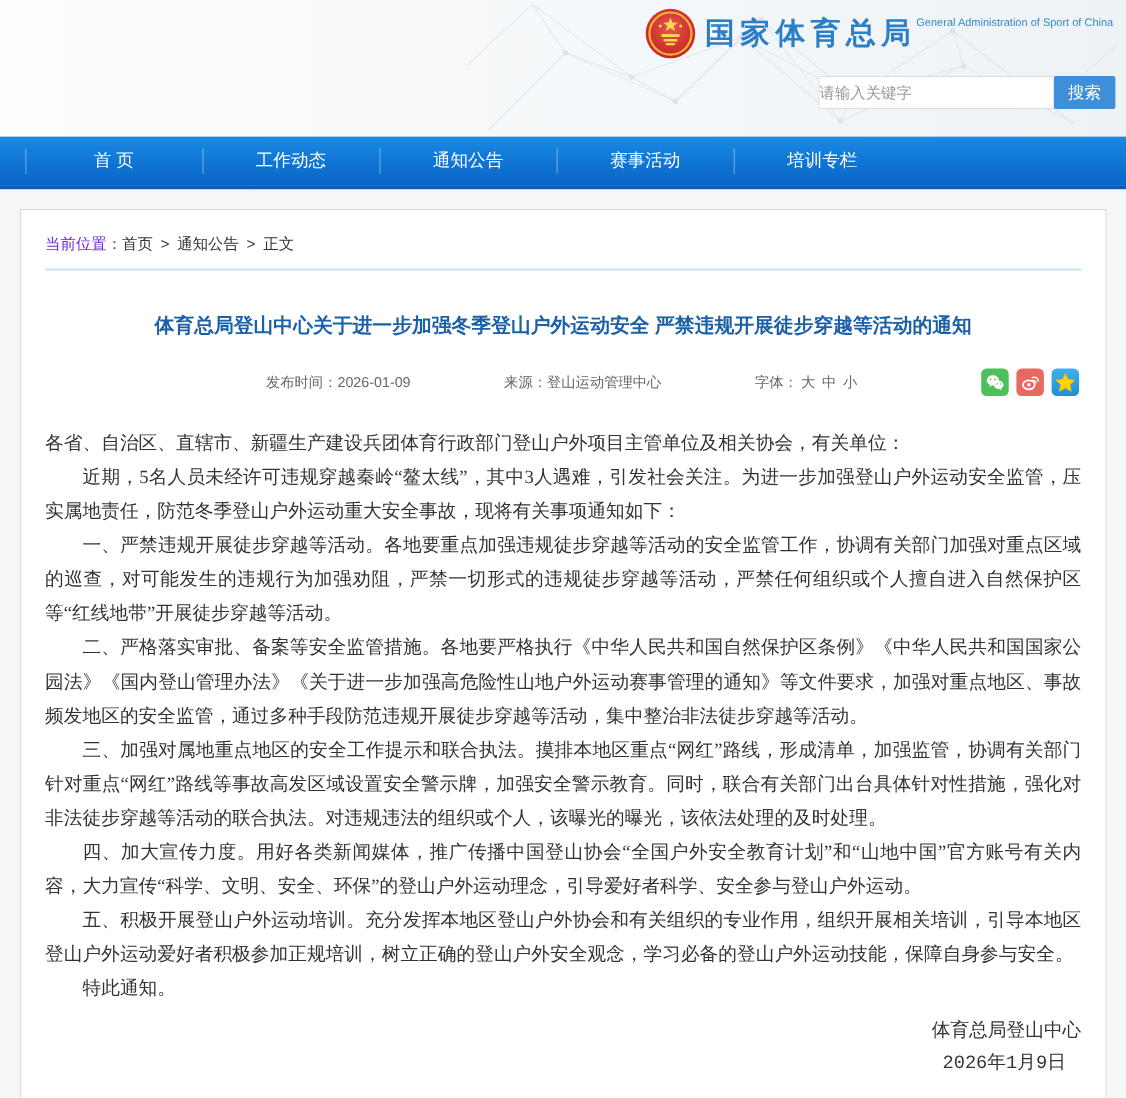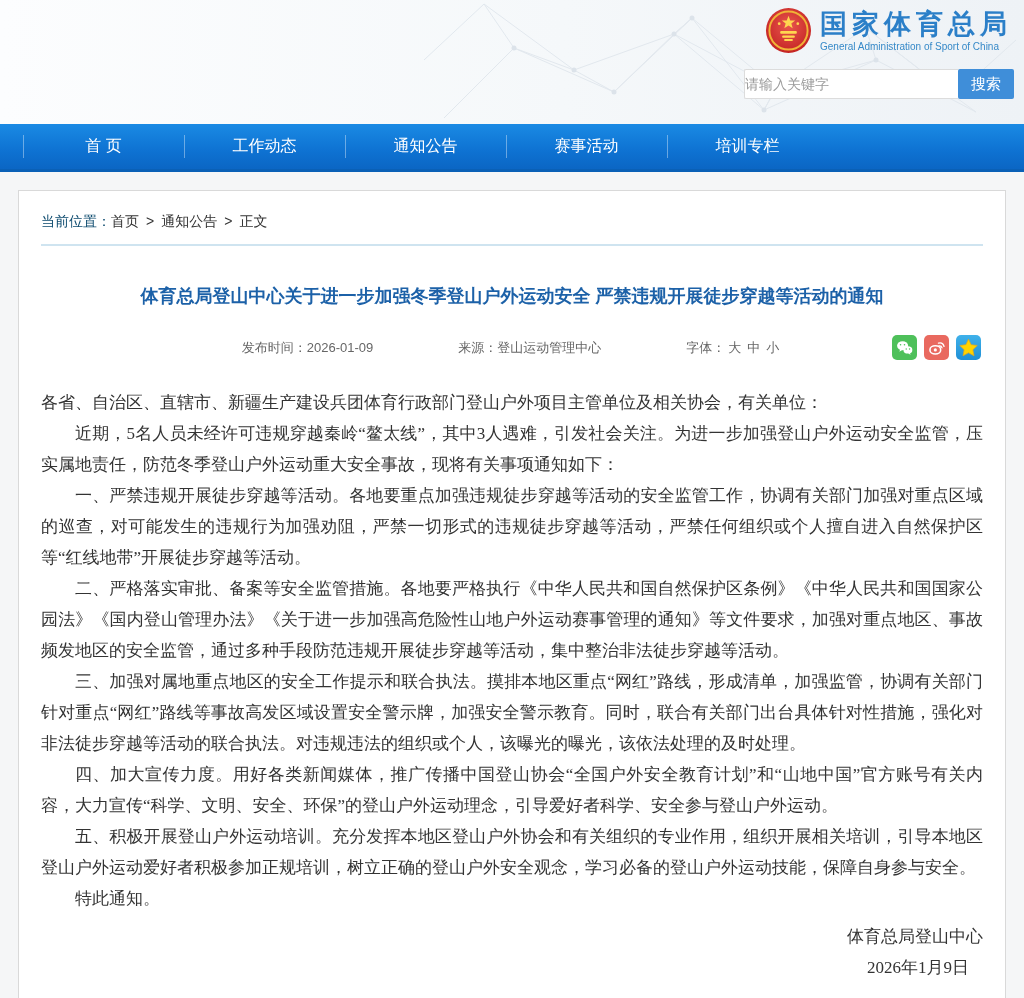--- a/index.html
+++ b/index.html
@@ -20,21 +20,21 @@
   .site-title {
     position: absolute; left: 18px; top: 26px;
     font-size: 35px; font-weight: bold; color: #1b80da; letter-spacing: 1px;
     white-space: nowrap;
   }
   .logo-area {
     position: absolute; right: 12px; top: 7px;
     display: flex; align-items: center; gap: 8px;
   }
   .emblem { width: 47px; height: 47px; flex: 0 0 auto; }
-  .logo-text { display: flex; flex-direction: column; }
+  .logo-text { display: flex; }
   .logo-title {
     font-size: 27px; color: #2b7fc8; letter-spacing: 5px;
     font-weight: 600; line-height: 1.15; white-space: nowrap;
   }
   .logo-subtitle { font-size: 10px; color: #3689c8; margin-top: 1px; white-space: nowrap; }
 
   .search-bar { position: absolute; right: 10px; top: 69px; display: flex; }
   .search-input {
     width: 214px; height: 30px; border: 1px solid #dcdcdc; border-right: none;
     padding: 0 0; font-size: 14px; color: #333; outline: none;
@@ -65,21 +65,21 @@
   }
 
   
   .content-wrap { padding: 18px 0 0 18px; }
   .content-box {
     width: 988px; background: #fff; border: 1px solid #d9d9d9; border-bottom: none;
     min-height: 830px; padding: 22px 22px 30px;
   }
 
   .breadcrumb { font-size: 14px; color: #333; padding-left: 0; }
-  .crumb-label { color: #0c4a6e; }
+  .crumb-label { color: #6d28d9; }
   .crumb-link { cursor: pointer; }
   .crumb-sep { margin: 0 7px; color: #333; }
   .breadcrumb-divider { height: 2px; background: #cfe4f0; margin-top: 13px; }
 
   .article-title {
     text-align: center; font-size: 18px; font-weight: bold; color: #1c61a8;
     margin: 38px 10px 0; line-height: 1.4;
   }
 
   .meta-row {
@@ -100,21 +100,21 @@
   .icon-qzone { background: linear-gradient(180deg, #3fb1ea, #1f8fd6); }
 
   .article-body {
     margin-top: 26px;
     font-family: "Liberation Serif", "DejaVu Serif", serif;
     font-size: 17px; color: #333; line-height: 31px; text-align: justify;
   }
   .article-body p { margin: 0; }
   .article-body p.indent { text-indent: 2em; }
   .sig-line { text-align: right; margin-top: 7px !important; }
-  .sig-date { text-align: right; padding-right: 14px; }
+  .sig-date { text-align: right; padding-right: 14px; font-family: Liberation Mono, monospace; }
 </style>
 </head>
 <body>
 
 <div class="header">
   <svg class="net-pattern" width="600" height="124" viewBox="0 0 600 124">
     <g stroke="#e2e8ee" stroke-width="1" fill="none">
       <polyline points="20,118 90,48 190,92 268,18 352,88 442,28 530,96 592,40"></polyline>
       <polyline points="60,4 150,70 250,34 340,110 452,60 552,112"></polyline>
       <polyline points="90,48 150,70 190,92 250,34 268,18 340,110 352,88 452,60 442,28 530,96 552,112"></polyline>

